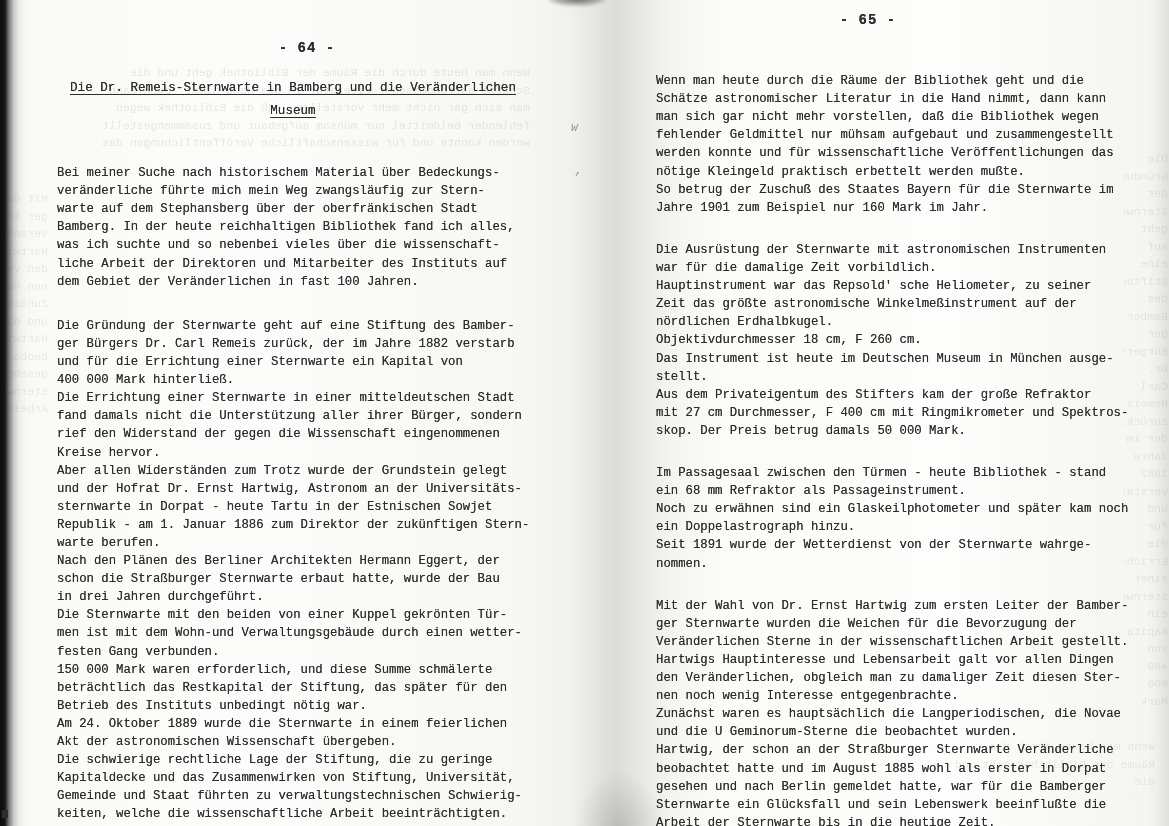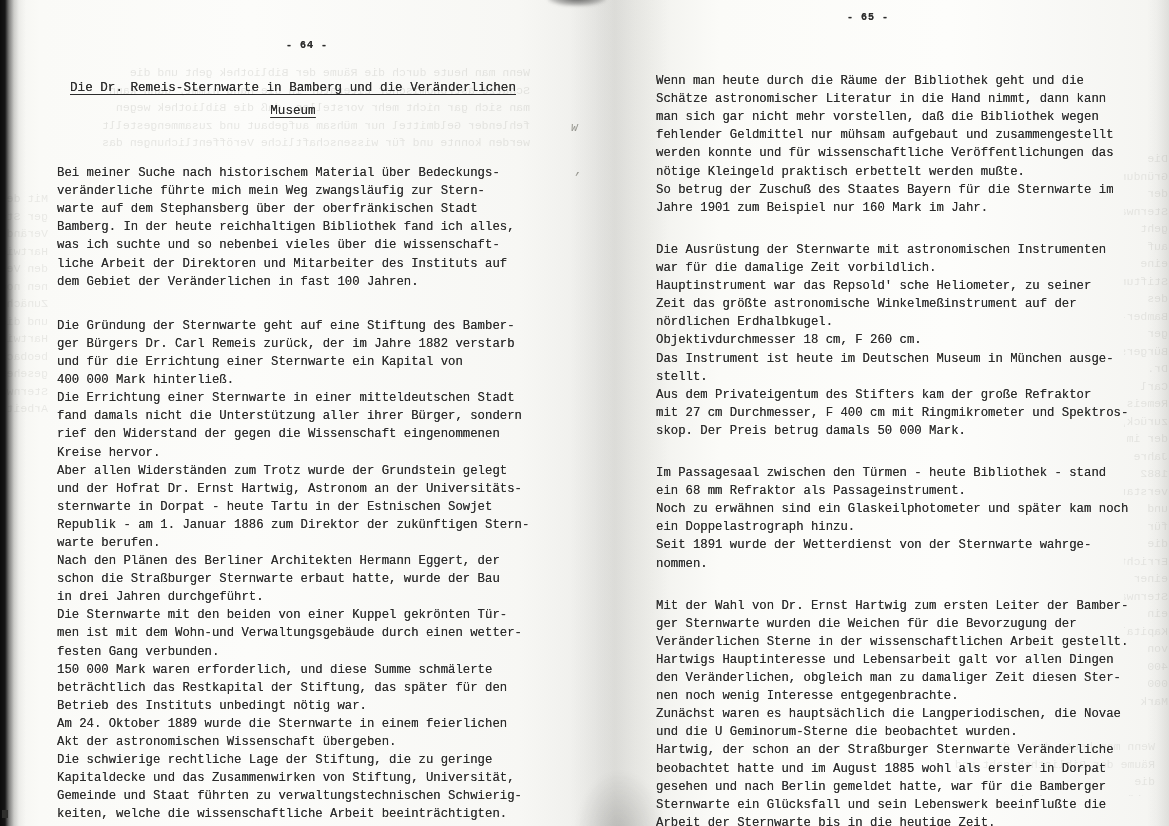--- a/index.html
+++ b/index.html
@@ -19,21 +19,21 @@
   .typewriter {
     font-size: 12.3px;
     line-height: 18.1px;
     letter-spacing: 0px;
     white-space: pre-line;
     text-shadow: 0 0 0.45px rgba(20,20,20,0.65);
   }
   .para { margin: 0 0 6px 0; }
   .pagenum {
     position: absolute;
-    font-size: 10px;
+    font-size: 14px;
     font-weight: 700;
     letter-spacing: 1px;
     text-align: center;
     text-shadow: 0 0 0.5px rgba(0,0,0,0.7);
   }
   .doc-title {
     position: absolute;
     text-align: center;
     font-size: 12.6px;
     line-height: 23px;

